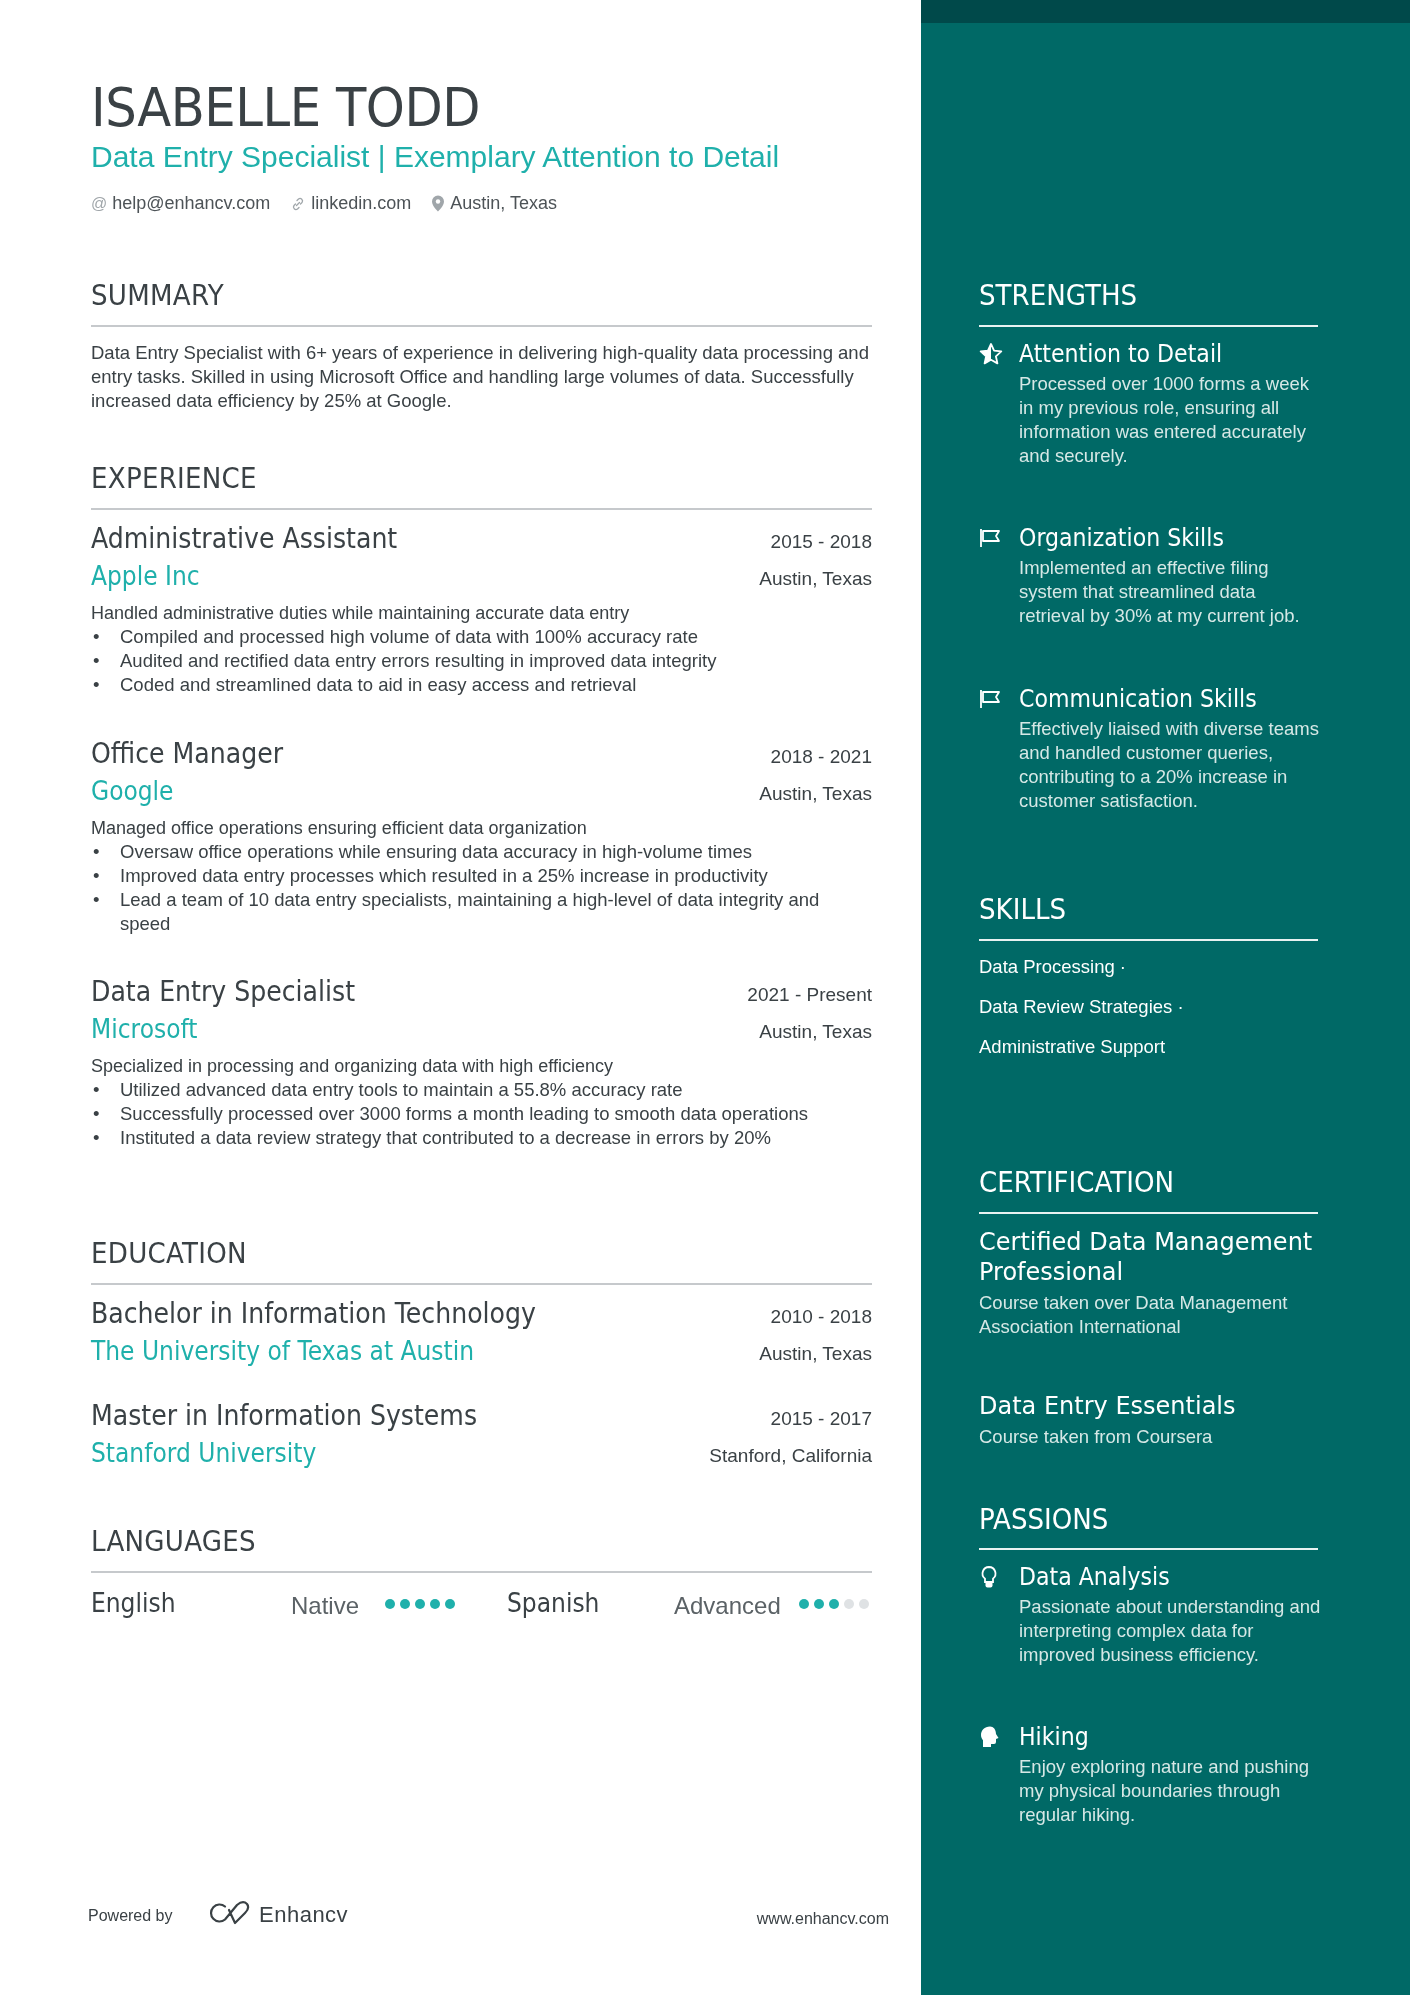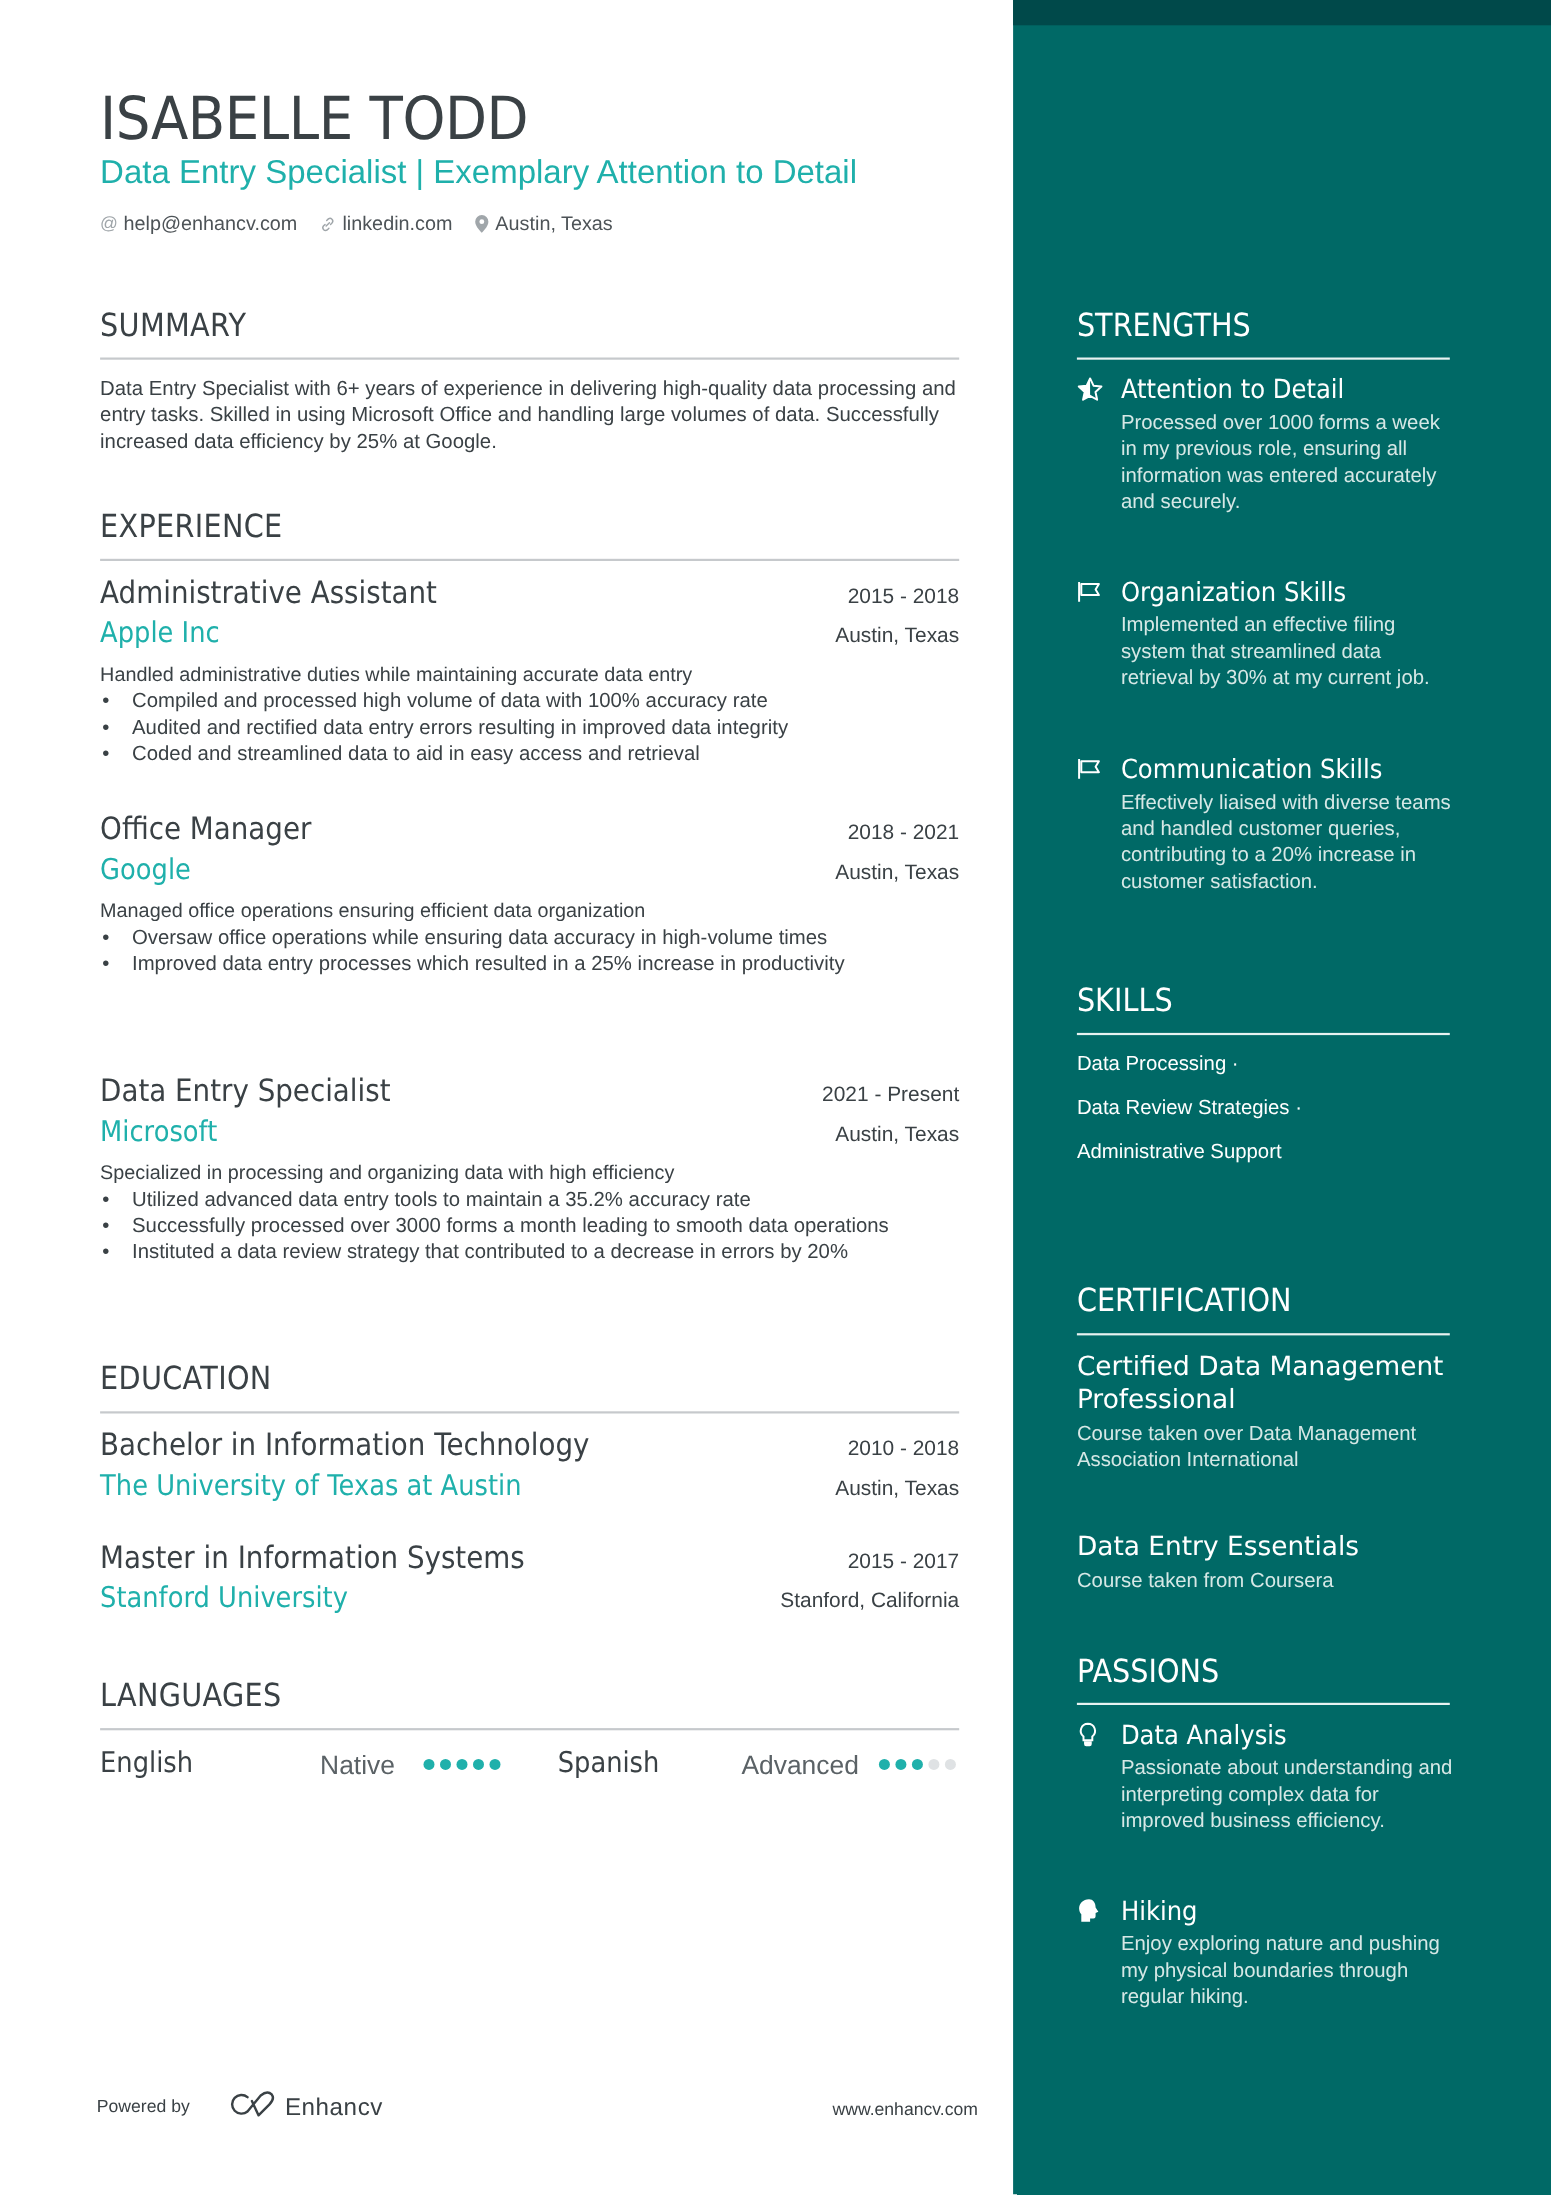--- a/index.html
+++ b/index.html
@@ -129,35 +129,36 @@
     <span class="job-date">2018 - 2021</span>
   </div>
   <div class="job-row" style="margin-top:6px;">
     <span class="job-company">Google</span>
     <span class="job-loc">Austin, Texas</span>
   </div>
   <div class="job-desc">Managed office operations ensuring efficient data organization</div>
   <ul class="bullets">
     <li>Oversaw office operations while ensuring data accuracy in high-volume times</li>
     <li>Improved data entry processes which resulted in a 25% increase in productivity</li>
+    <li>Lead a team of 10 data entry specialists, maintaining a high-level of data integrity and speed</li>
   </ul>
 </div>
 
 <div class="job" style="top:975px;">
   <div class="job-row">
     <span class="job-title">Data Entry Specialist</span>
     <span class="job-date">2021 - Present</span>
   </div>
   <div class="job-row" style="margin-top:6px;">
     <span class="job-company">Microsoft</span>
     <span class="job-loc">Austin, Texas</span>
   </div>
   <div class="job-desc">Specialized in processing and organizing data with high efficiency</div>
   <ul class="bullets">
-    <li>Utilized advanced data entry tools to maintain a 35.2% accuracy rate</li>
+    <li>Utilized advanced data entry tools to maintain a 55.8% accuracy rate</li>
     <li>Successfully processed over 3000 forms a month leading to smooth data operations</li>
     <li>Instituted a data review strategy that contributed to a decrease in errors by 20%</li>
   </ul>
 </div>
 
 <div class="sec-title" style="top:1236px;">EDUCATION</div>
 <div class="sec-rule" style="top:1283px;"></div>
 
 <div class="job" style="top:1297px;">
   <div class="job-row">

